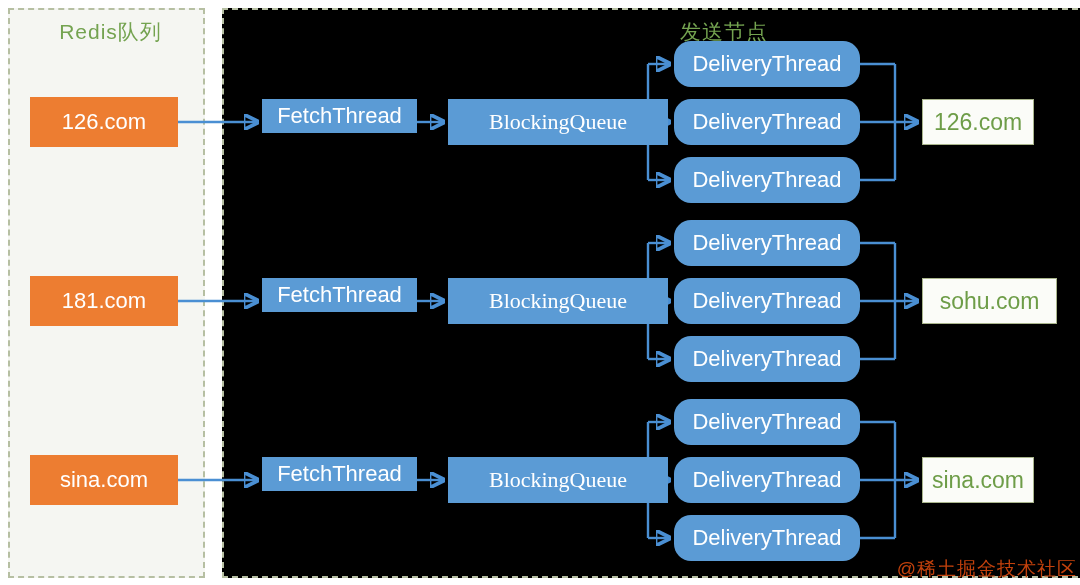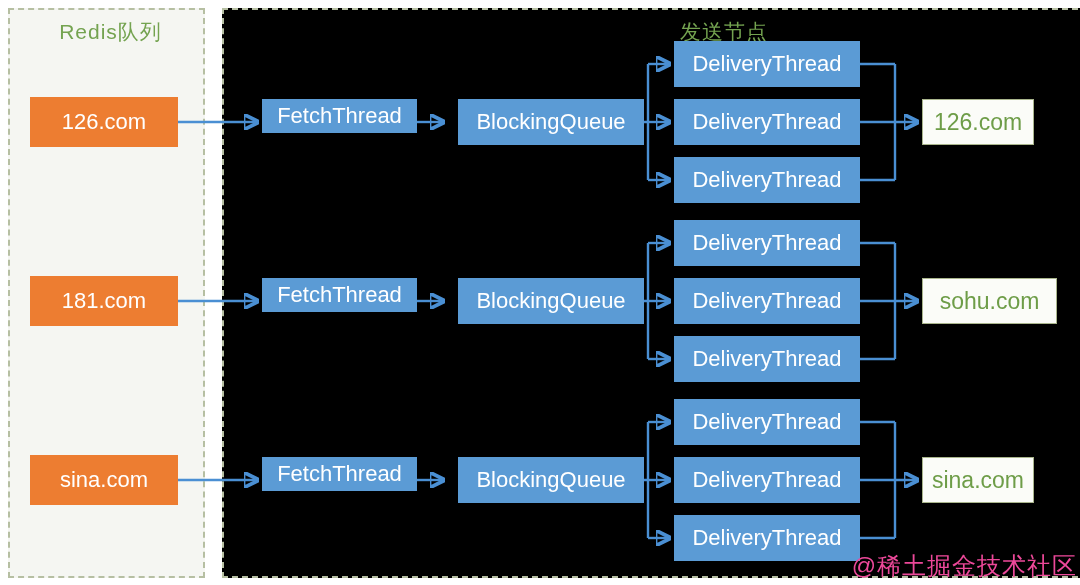--- a/index.html
+++ b/index.html
@@ -47,22 +47,22 @@
   .queue-box {
     left: 30px; width: 148px; height: 50px;
     background: #ed7d31;
     color: #ffffff;
   }
   .blue-box {
     background: #5b9bd5;
     color: #ffffff;
   }
   .fetch-box  { left: 262px; width: 155px; height: 34px; }
-  .bq-box     { left: 458px; width: 186px; height: 46px; }
-  .dt-box     { left: 674px; width: 186px; height: 46px; }
+  .bq-box     { left: 448px; width: 220px; height: 46px; font-family: Liberation Serif, serif; }
+  .dt-box     { left: 674px; width: 186px; height: 46px; border-radius: 17px; }
   .output-box {
     left: 922px; height: 46px; width: 112px;
     background: #fbfcf8;
     border: 1.5px solid #a9b58c;
     color: #6e9d48;
     font-size: 23px;
   }
   .output-wide { width: 135px; }
 
   .connectors {
@@ -73,22 +73,22 @@
   }
   .connectors path {
     stroke: #4a8fd3;
     stroke-width: 2.4;
     fill: none;
   }
 
   .watermark {
     position: absolute;
     right: 3px; bottom: 3px;
-    color: #ec4899;
-    font-size: 24px;
+    color: #c2410c;
+    font-size: 19px;
     letter-spacing: 1px;
     background: transparent;
   }
 </style>
 </head>
 <body>
 
 <div class="canvas">
 
   <div class="panel panel-left">

